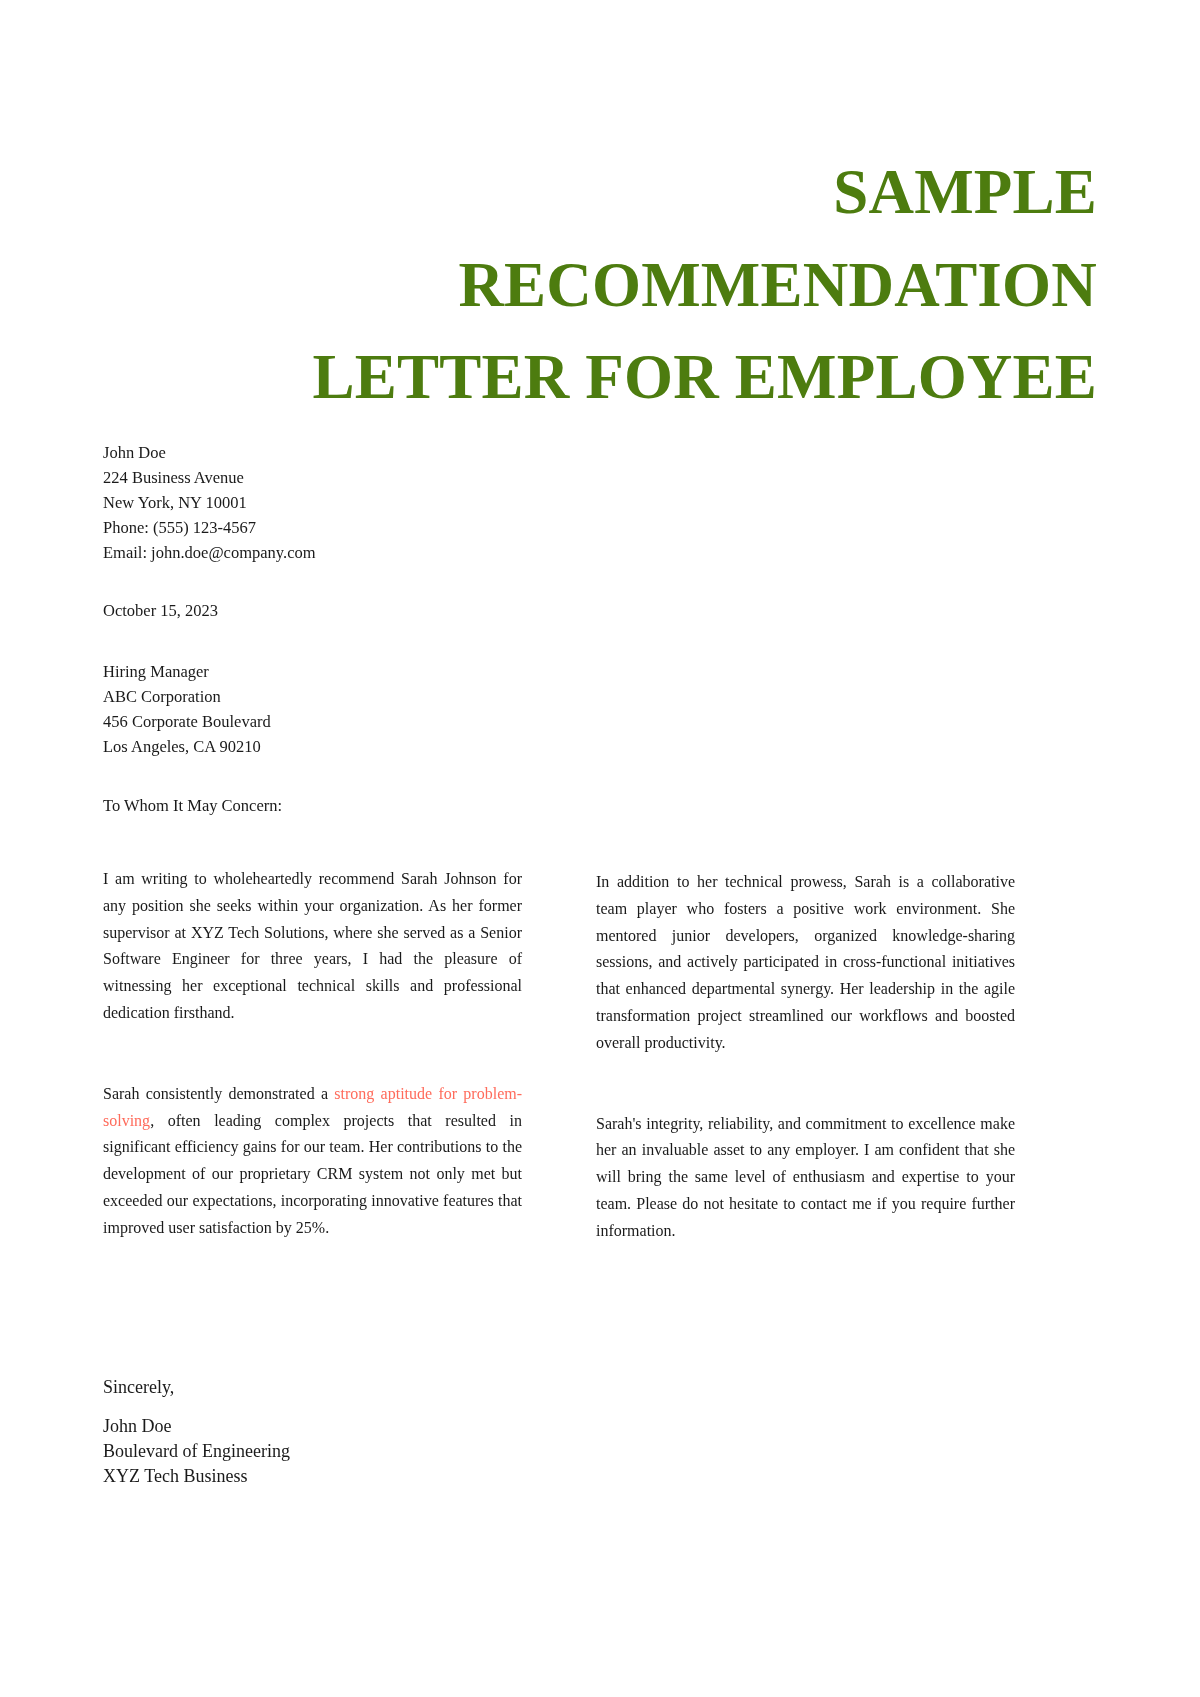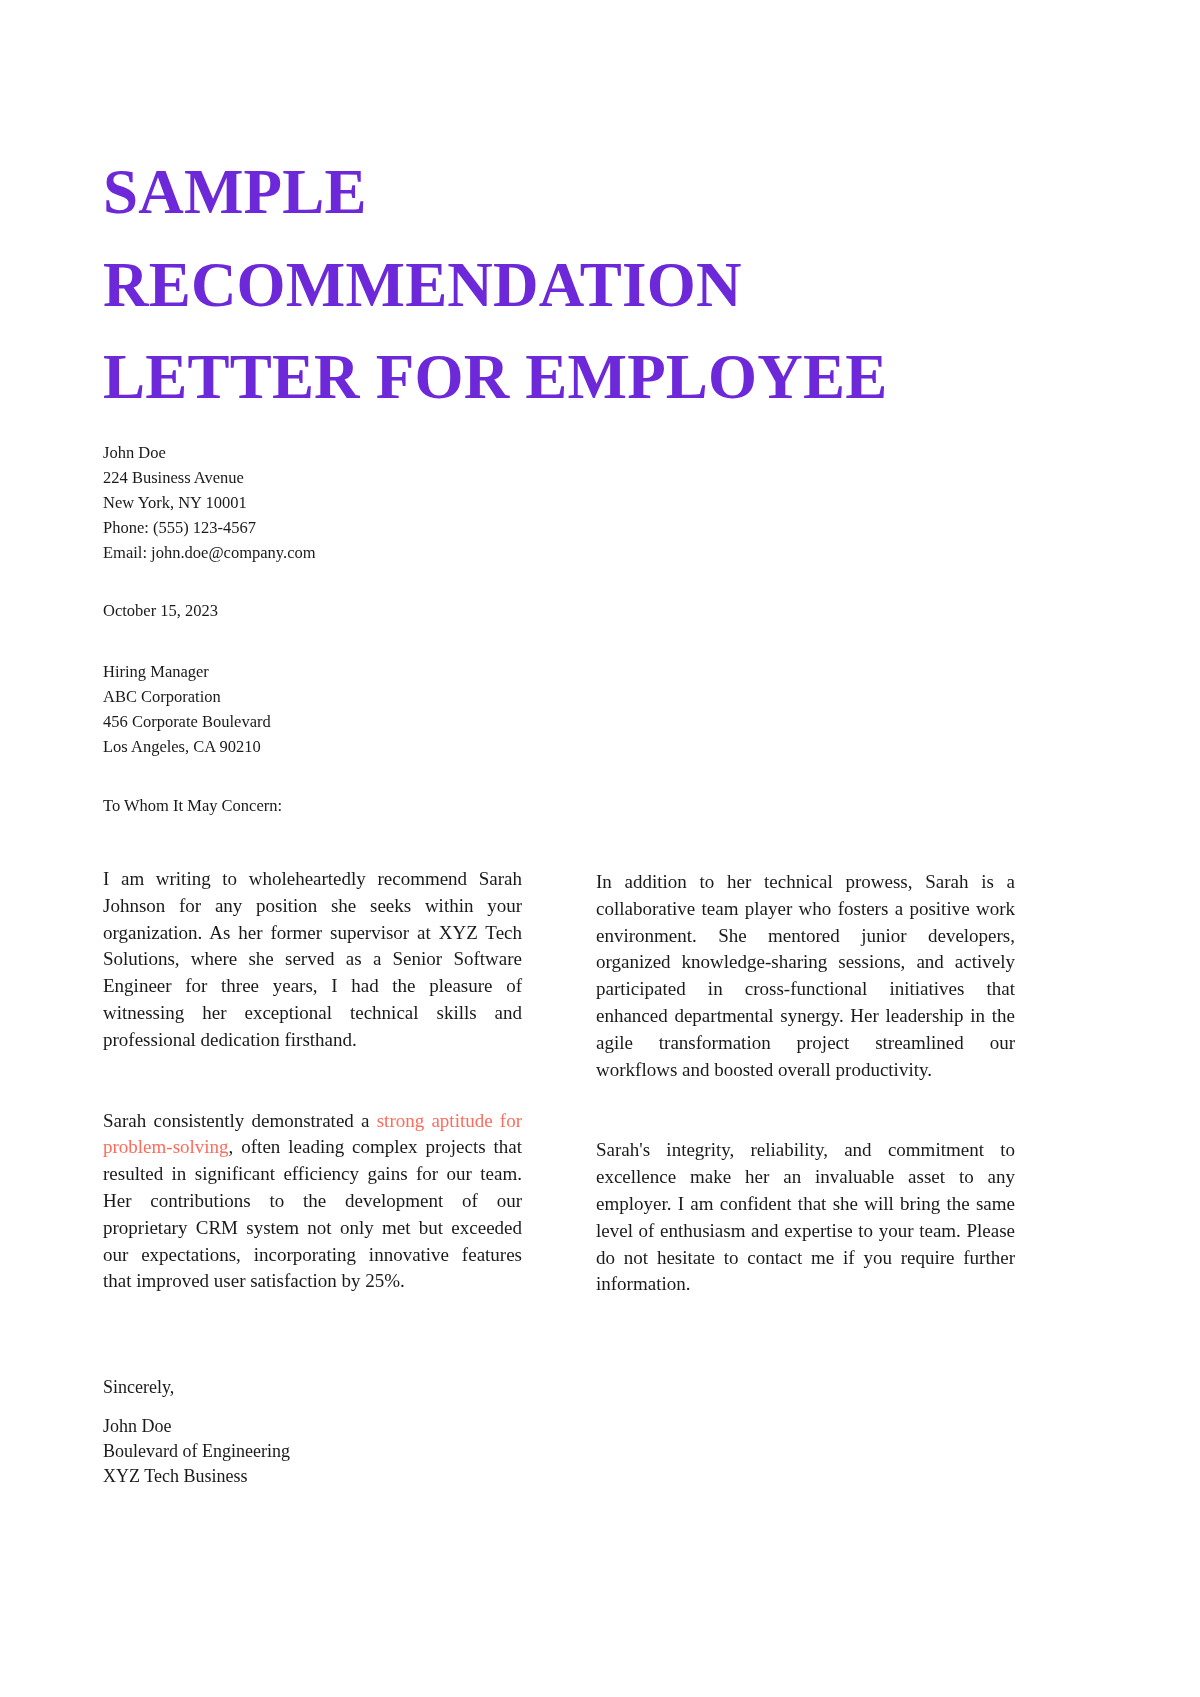--- a/index.html
+++ b/index.html
@@ -22,26 +22,26 @@
     box-sizing: border-box;
     overflow: hidden;
   }
 
   
   .doc-title {
     position: absolute;
     top: 104px;
     left: 103px;
     width: 994px;
-    text-align: left;
+    text-align: right;
     font-size: 63px;
     line-height: 1.47;
     font-weight: 700;
     letter-spacing: 0.2px;
-    color: #6d28d9;
+    color: #4d7c0f;
   }
   .doc-title .tline { display: block; white-space: nowrap; }
 
   
   .sender-block {
     position: absolute;
     top: 440px;
     left: 103px;
     width: 520px;
   }
@@ -81,21 +81,21 @@
     display: flex;
     flex-direction: row;
     gap: 61px;
   }
   .body-col {
     width: 419px;
     flex: 0 0 419px;
   }
   .body-col.right { padding-top: 3px; margin-left: 13px; }
   .body-par {
-    font-size: 19px;
+    font-size: 16px;
     line-height: 26.8px;
     text-align: justify;
     text-justify: inter-word;
     color: #1a1a1a;
     margin: 0 0 54px 0;
     hyphens: none;
   }
   .body-par:last-child { margin-bottom: 0; }
   .accent { color: #ff6b5b; }
 

